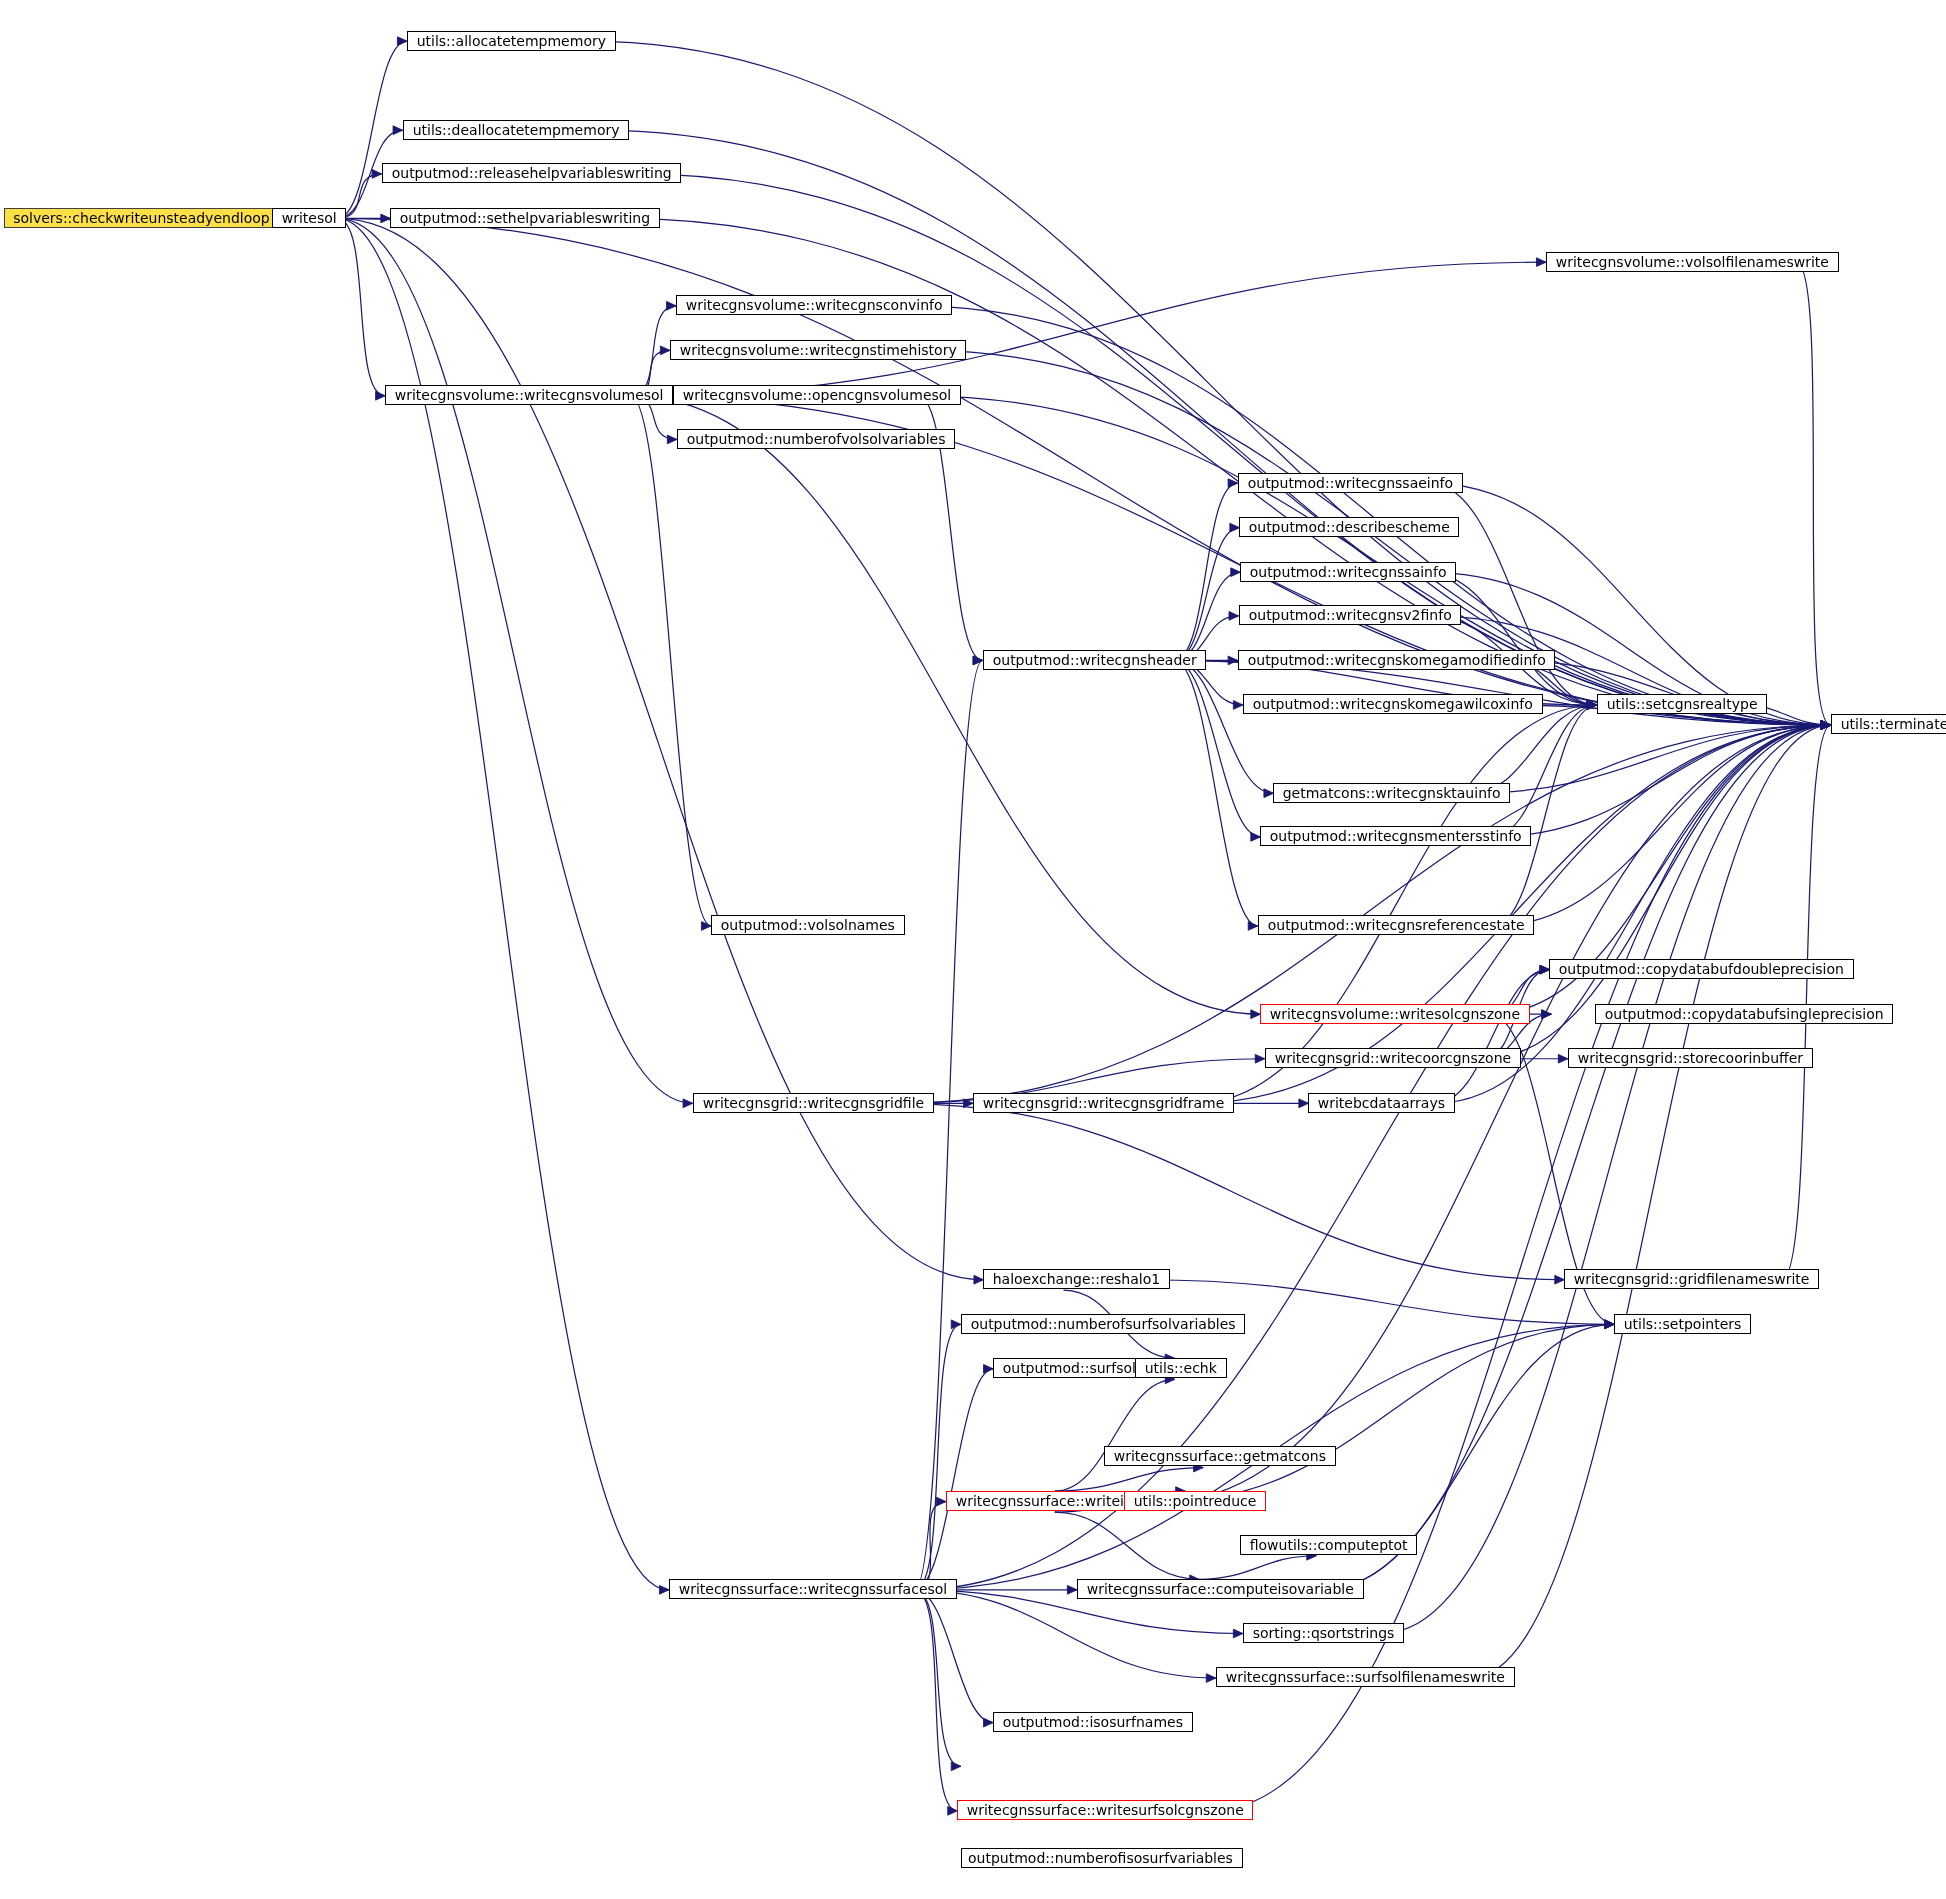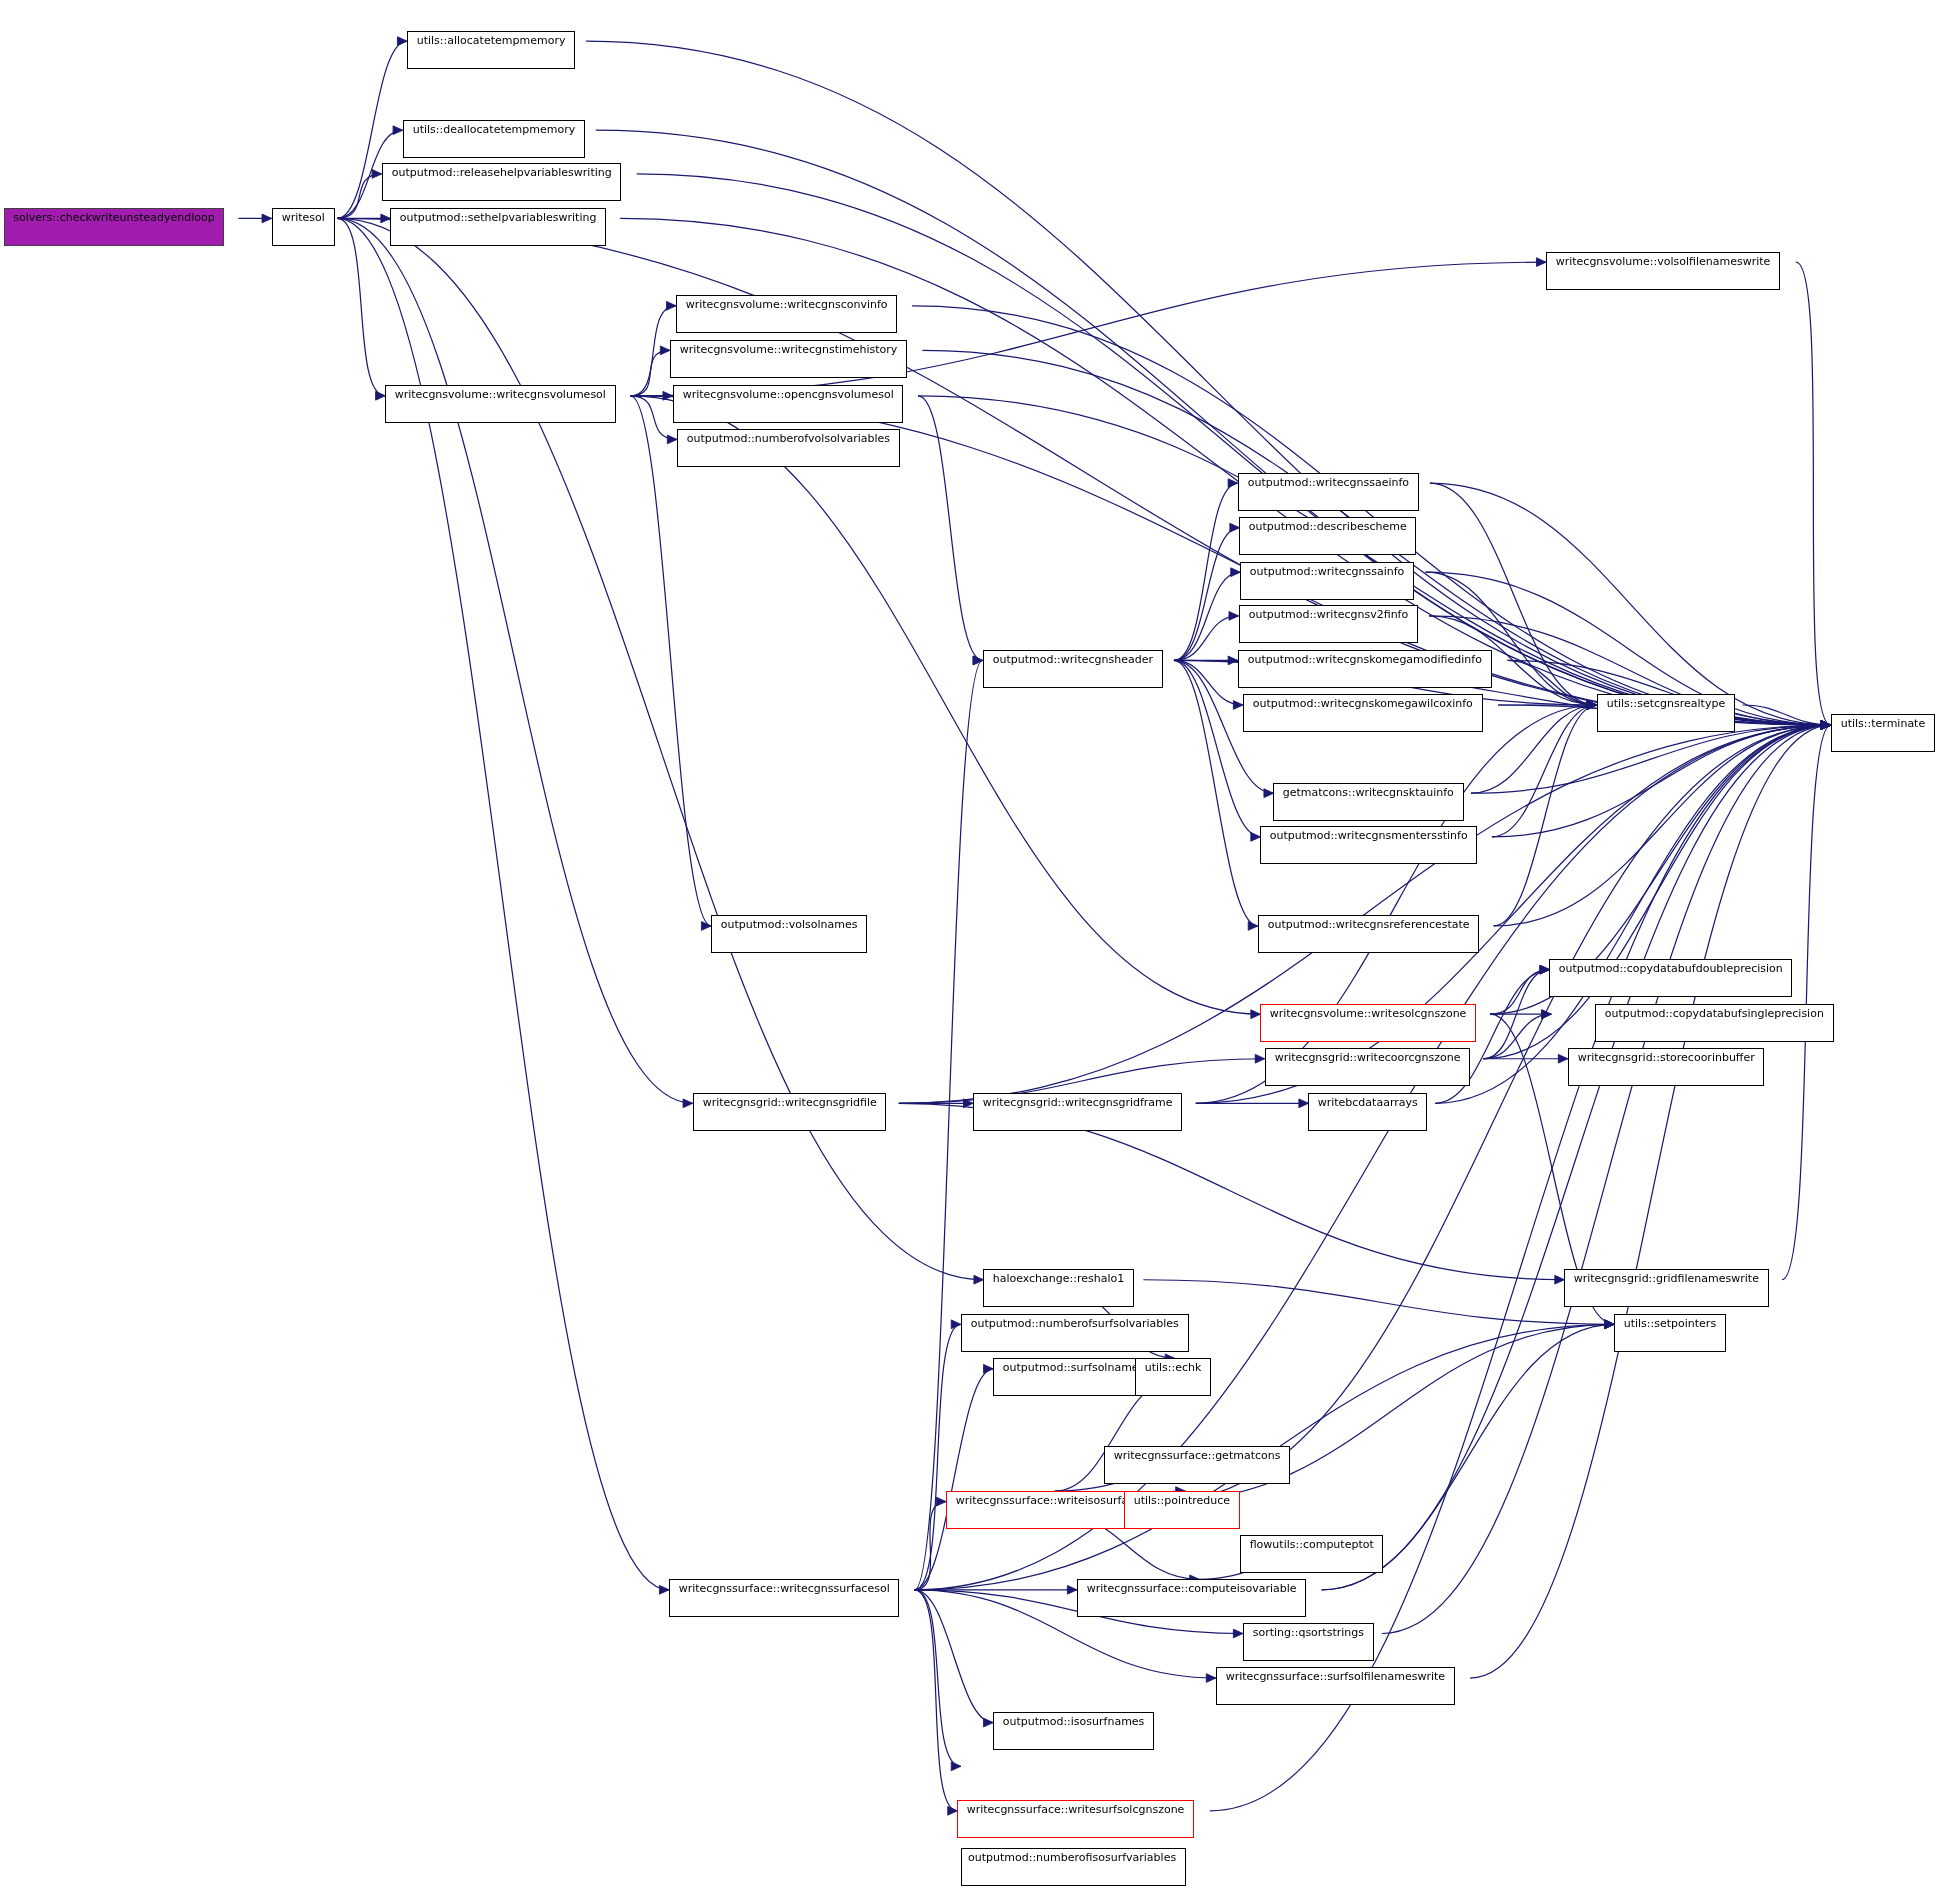--- a/index.html
+++ b/index.html
@@ -1,23 +1,23 @@
 <!DOCTYPE html>
 <html style="font-size:14px"><head>
 <meta charset="utf-8">
 <style>
   html, body { margin:0; padding:0; background:#ffffff; }
   body { width:1947px; height:1900px; position:relative; overflow:hidden;
          font-family:"DejaVu Sans", sans-serif; }
   #graph { position:absolute; left:0; top:0; width:1947px; height:1900px; }
   #edges { position:absolute; left:0; top:0; }
-  .node { position:absolute; height:38px; box-sizing:border-box;
-          border:1.3px solid #000; background:#fff; font-size:11px; line-height:18.3px;
+  .node { position:absolute; height:20px; box-sizing:border-box;
+          border:1.3px solid #000; background:#fff; font-size:14px; line-height:18.3px;
           text-align:center; white-space:nowrap; color:#000; padding:0 8.7px; cursor:pointer; }
-  .node.root { background:#a21caf; border-color:#404040; }
+  .node.root { background:#fde047; border-color:#404040; }
   .node.trunc { border-color:#ff0000; }
   .edge { fill:none; stroke:#191970; stroke-width:1.4; }
   .arrow { fill:#191970; stroke:#191970; }
 </style>
 </head>
 <body>
 
 <div id="graph">
   <svg id="edges" width="1947" height="1900" viewBox="0 0 2229 2175">
       <path d="M273,250 C313,250 271,250 311,250" class="edge" stroke="#191970"></path>

